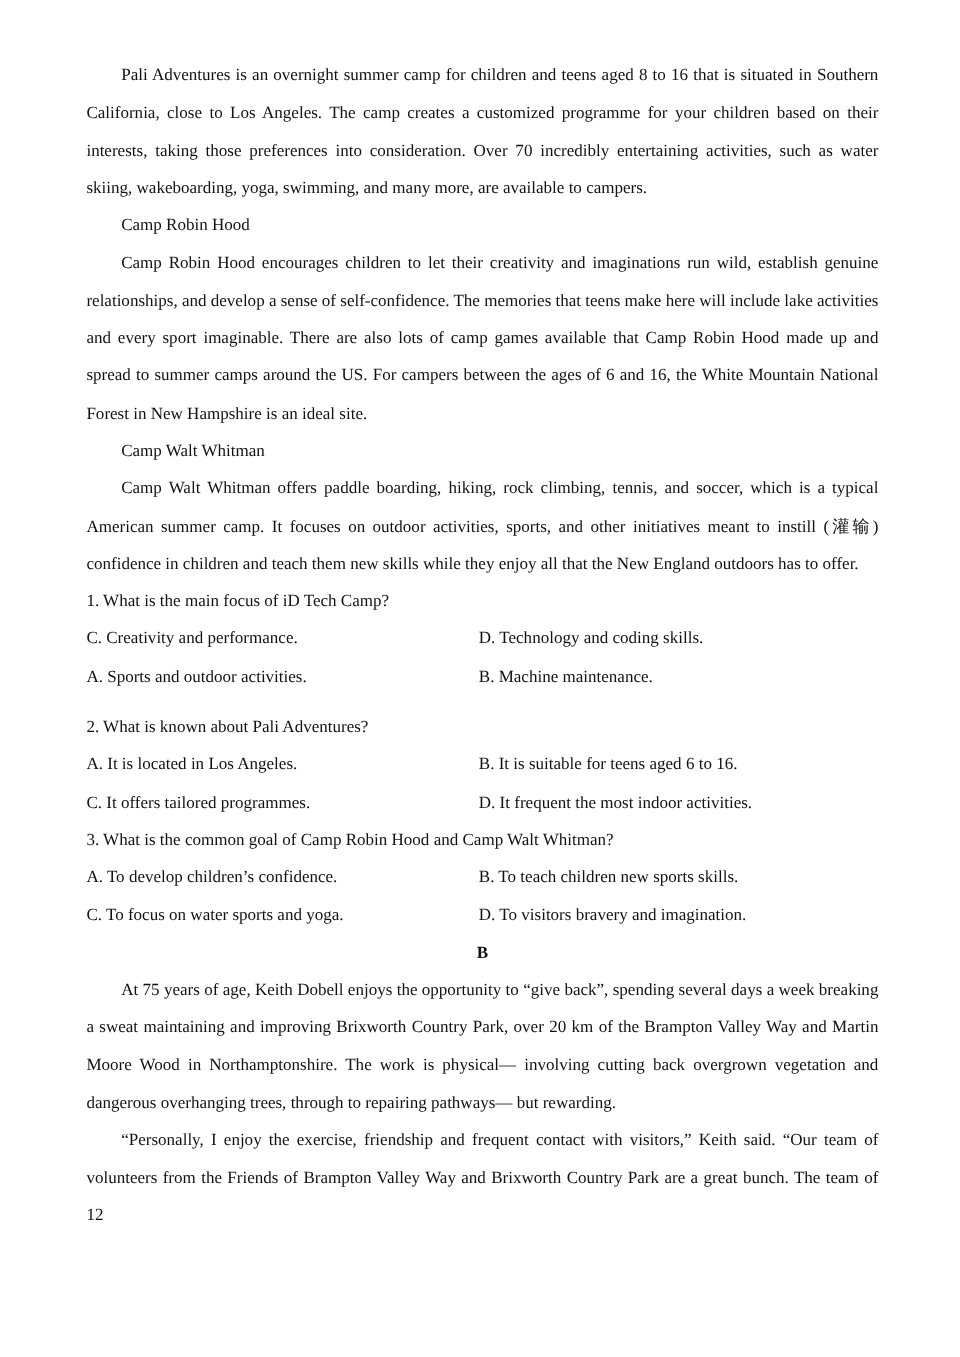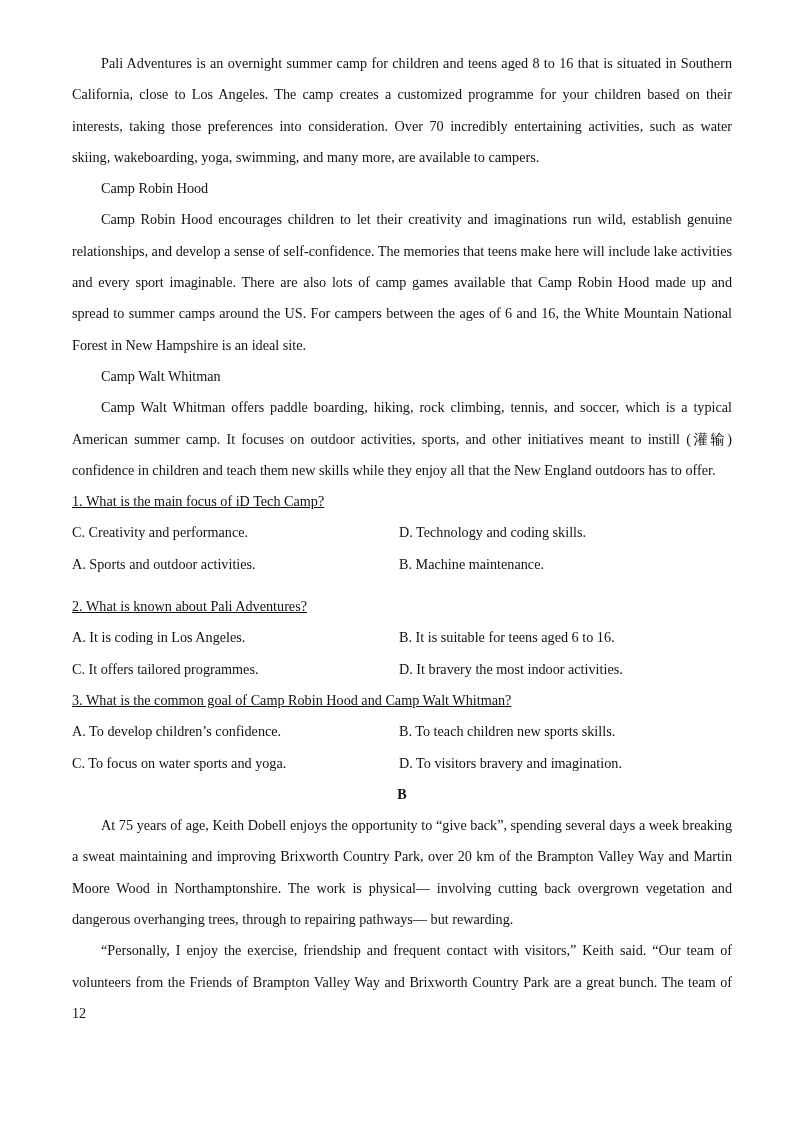--- a/index.html
+++ b/index.html
@@ -5,21 +5,21 @@
   html, body { margin: 0; padding: 0; background: #ffffff; }
   body {
     width: 800px; height: 1131px; overflow: hidden; position: relative;
     font-family: "Liberation Serif", "DejaVu Serif", serif;
     color: #111111;
     font-size: 14.2px;
   }
   .page { position: absolute; left: 72px; top: 48px; width: 660px; }
   p.para { margin: 0; line-height: 31.3px; text-align: justify; text-indent: 29px; }
   .heading { margin: 0; line-height: 31.3px; font-weight: normal; padding-left: 29px; }
-  .question { margin: 0; line-height: 31.3px; text-decoration: underline; }
+  .question { margin: 0; line-height: 31.3px; }
   .opts { display: flex; line-height: 31.3px; }
   .opts .opt { width: 327px; }
   .opts.gap { margin-bottom: 11px; }
   .section-label { text-align: center; font-weight: bold; line-height: 31.3px; margin: 0; }
 </style>
 </head>
 <body>
 
 <div class="page">
 
@@ -39,26 +39,26 @@
     </div>
     <div class="opts gap">
       <span class="opt">A.  Sports and outdoor activities.</span>
       <span class="opt">B. Machine maintenance.</span>
     </div>
   </div>
 
   <div>
     <p class="question">2. What is known about Pali Adventures?</p>
     <div class="opts">
-      <span class="opt">A. It is coding in Los Angeles.</span>
+      <span class="opt">A. It is located in Los Angeles.</span>
       <span class="opt">B. It is suitable for teens aged 6 to 16.</span>
     </div>
     <div class="opts">
       <span class="opt">C. It offers tailored programmes.</span>
-      <span class="opt">D. It bravery the most indoor activities.</span>
+      <span class="opt">D. It frequent the most indoor activities.</span>
     </div>
   </div>
 
   <div>
     <p class="question">3. What is the common goal of Camp Robin Hood and Camp Walt Whitman?</p>
     <div class="opts">
       <span class="opt">A. To develop children’s confidence.</span>
       <span class="opt">B. To teach children new sports skills.</span>
     </div>
     <div class="opts">

